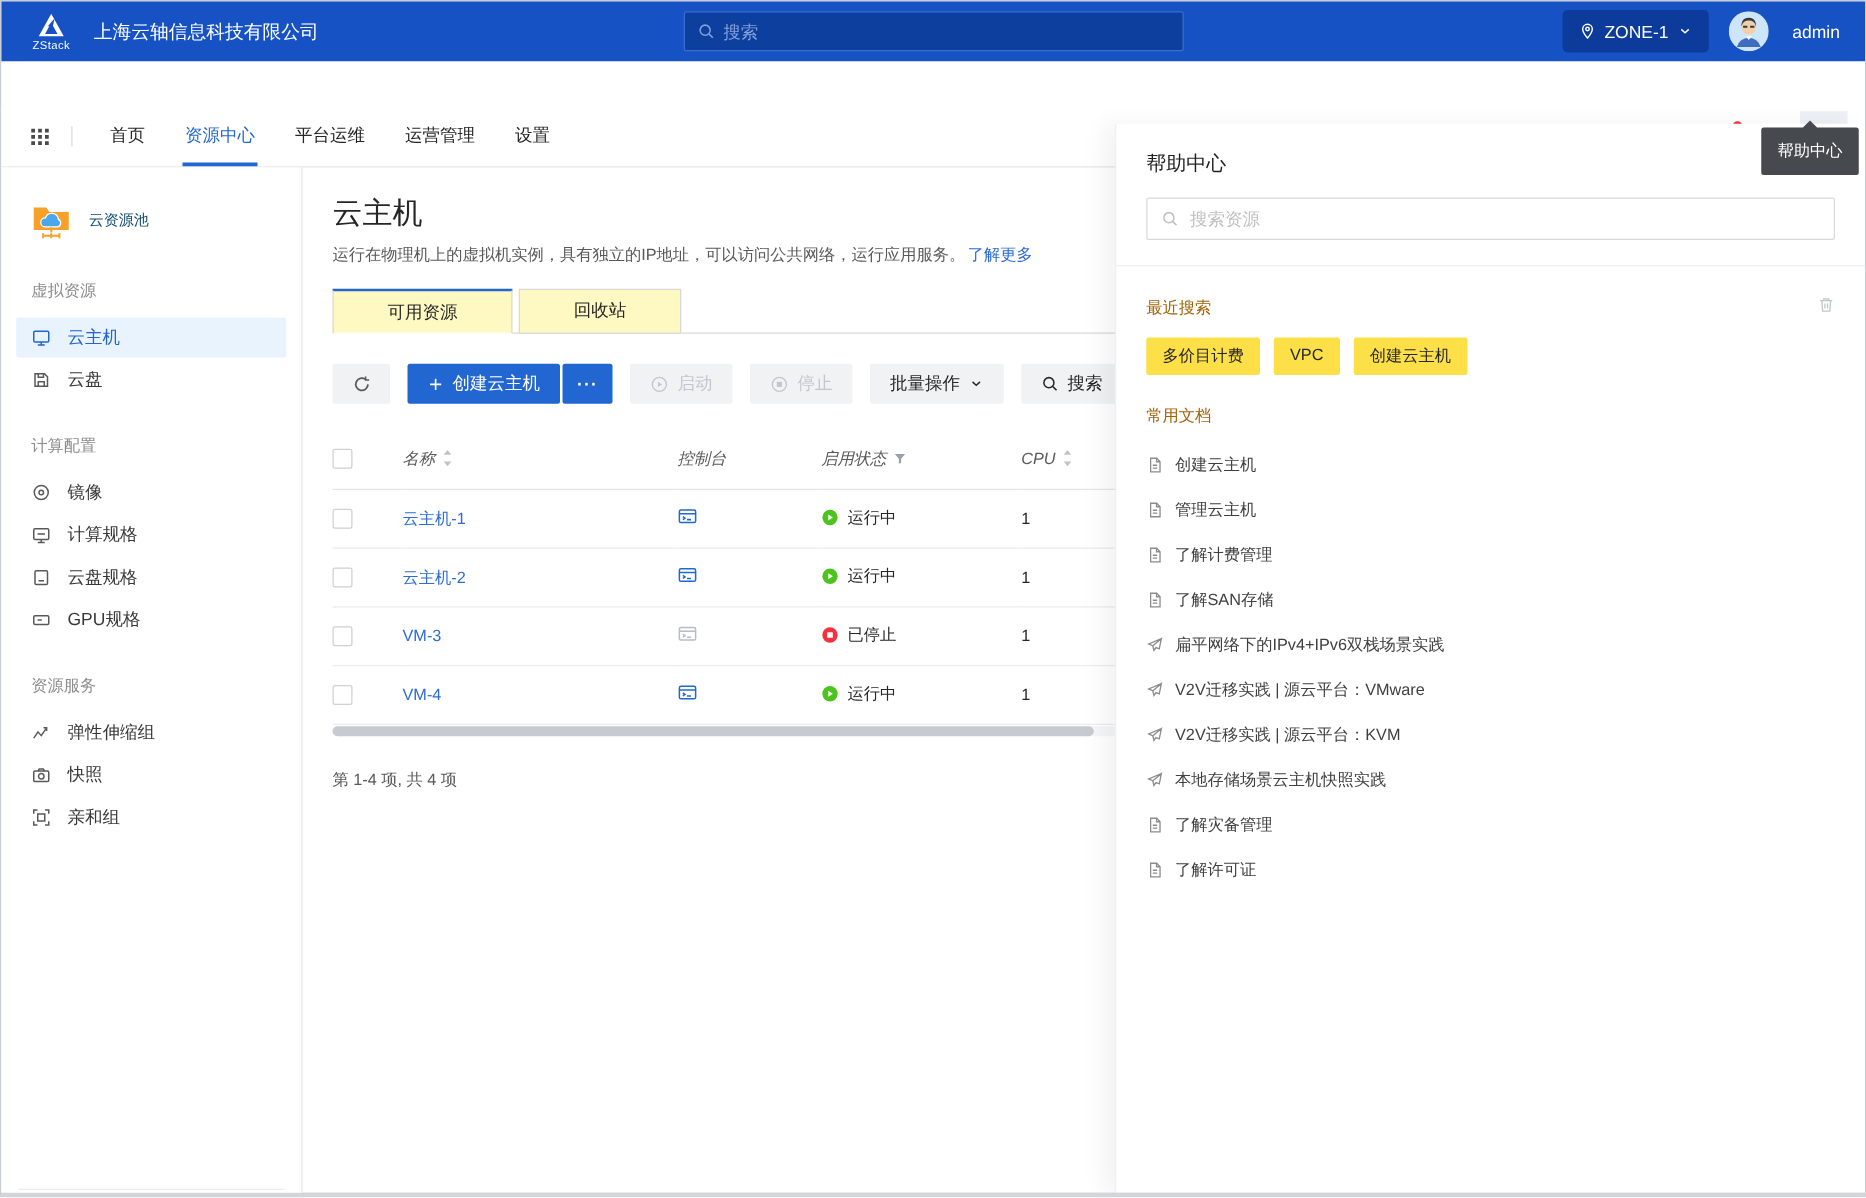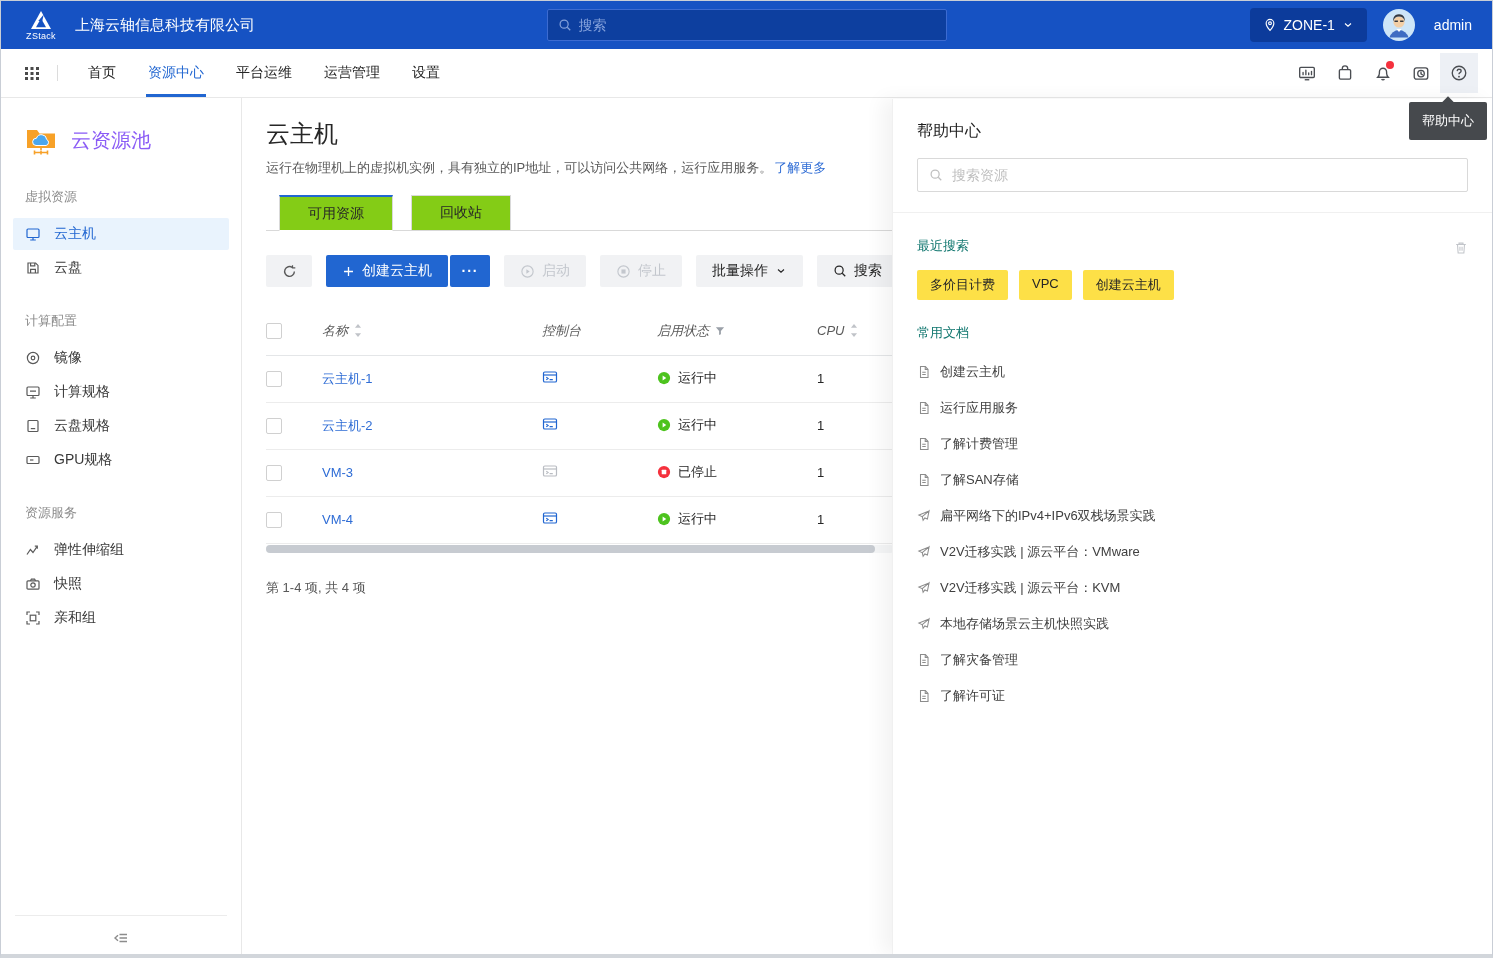--- a/index.html
+++ b/index.html
@@ -12,53 +12,53 @@
   .logo-block svg { display:block; }
   .logo-text { color:#fff; font-size:9px; letter-spacing:.3px; margin-top:1px; }
   .company { color:#fff; font-size:15px; margin-left:8px; }
   .tb-search { position:absolute; left:50%; transform:translateX(-50%); top:8px; width:400px; height:32px; background:#0d3f9f; border:1px solid #3c6bd1; border-radius:2px; display:flex; align-items:center; padding:0 10px; gap:7px; color:#84a1db; }
   .tb-search input { flex:1; background:transparent; border:none; outline:none; color:#dbe6fa; font-size:14px; font-family:inherit; }
   .tb-search input::placeholder { color:#84a1db; }
   .zone-btn { margin-left:auto; height:34px; background:#0c3b9b; border-radius:4px; display:flex; align-items:center; gap:7px; padding:0 13px; color:#fff; font-size:14px; cursor:pointer; }
   .user { display:flex; align-items:center; gap:19px; color:#fff; font-size:14px; margin-left:16px; margin-right:6px; cursor:pointer; }
 
   
-  .nav2 { height:49px; background:#fff; border-bottom:1px solid #e8e8e8; display:flex; align-items:center; padding:0 14px; }
+  .nav2 { height:49px; background:#fff; border-bottom:1px solid #e8e8e8; display:flex; align-items:center; padding:0 14px;margin-top:36px; }
   .apps-btn { width:34px; height:34px; display:flex; align-items:center; justify-content:center; color:#4a4a4a; cursor:pointer; }
   .nav-divider { width:1px; height:16px; background:#dcdcdc; margin:0 14px 0 8px; }
   .nav-items { display:flex; height:48px; }
   .nav-item { position:relative; display:flex; align-items:center; padding:0 16px; font-size:14px; color:#262626; cursor:pointer; }
   .nav-item.active { color:#2166d1; }
   .nav-item.active::after { content:''; position:absolute; left:14px; right:14px; bottom:0; height:3px; background:#2166d1; }
   .nav-icons { margin-left:auto; display:flex; align-items:center; }
   .icon-btn { position:relative; width:38px; height:40px; display:flex; align-items:center; justify-content:center; color:#4a4d52; cursor:pointer; }
   .icon-btn.active { background:#edf0f5; }
   .red-dot { position:absolute; top:8px; right:8px; width:8px; height:8px; border-radius:50%; background:#f5313d; }
 
   
   .content { display:flex; height:861px; }
   .sidebar { position:relative; width:241px; background:#fff; border-right:1px solid #e8e8e8; flex:none; }
   .main { flex:1; padding:20px 24px; overflow:hidden; }
 
   
   .sb-header { display:flex; align-items:center; gap:12px; padding:26px 24px 6px; }
-  .sb-title { font-size:20px; color:#8b5cf6; }
+  .sb-title { font-size:12px; color:#0c4a6e; }
   .sb-section-label { padding:26px 24px 10px; font-size:13px; color:#8c8c8c; }
   .sb-item { height:32px; margin:2px 12px; padding:0 12px; border-radius:2px; display:flex; align-items:center; gap:13px; font-size:14px; color:#383838; cursor:pointer; }
   .sb-item .icn { color:#595959; }
   .sb-item.selected { background:#e9f3fd; color:#2166d1; }
   .sb-item.selected .icn { color:#2166d1; }
   .sb-footer { position:absolute; bottom:0; left:14px; right:14px; height:44px; border-top:1px solid #ececec; display:flex; align-items:center; justify-content:center; color:#8c8c8c; cursor:pointer; }
 
   
   .page-title { font-size:24px; font-weight:500; color:#262626; }
   .page-desc { margin-top:9px; font-size:13px; color:#595959; }
   .page-desc a { color:#2e6cd5; text-decoration:none; margin-left:2px; cursor:pointer; }
   .tabs { display:flex; margin-top:18px; border-bottom:1px solid #d9d9d9; width:628px; }
-  .tab { height:36px; padding:0 28px; margin-right:5px; margin-bottom:-1px; background:#84cc16; border:1px solid #d9d9d9; display:flex; align-items:center; font-size:14px; color:#262626; cursor:pointer;margin-left:13px; }
+  .tab { height:36px; padding:0 43px; margin-right:5px; margin-bottom:-1px; background:#fef9c3; border:1px solid #d9d9d9; display:flex; align-items:center; font-size:14px; color:#262626; cursor:pointer; }
   .tab.active { border-top:2px solid #2166d1; border-bottom:1px solid #fff; }
   .toolbar { display:flex; align-items:center; margin-top:24px; }
   .btn { height:32px; border:none; border-radius:2px; font-size:14px; font-family:inherit; display:inline-flex; align-items:center; justify-content:center; gap:7px; padding:0 16px; cursor:pointer; }
   .btn-gray { background:#f1f2f4; color:#262626; }
   .btn-gray.disabled { color:#c3c7cd; cursor:default; }
   .btn-primary { background:#2166d1; color:#fff; }
   .btn-refresh { width:46px; padding:0; color:#595959; }
   .btn-more { width:40px; padding:0; margin-left:2px; font-weight:bold; letter-spacing:1px; }
   .ml { margin-left:14px; }
 
@@ -77,21 +77,21 @@
   .hscroll-thumb { width:97%; height:8px; background:#c7cbd1; border-radius:4px; cursor:pointer; }
   .pagination { margin-top:26px; font-size:13px; color:#595959; }
 
   
   .help-panel { position:absolute; top:98px; right:0; bottom:0; width:600px; background:#fff; border-left:1px solid #f0f0f0; box-shadow:-10px 0 18px rgba(0,0,0,.05); padding:22px 24px; }
   .hp-title { font-size:16px; color:#1f1f1f; }
   .hp-search { margin-top:16px; height:34px; border:1px solid #d9d9d9; border-radius:2px; display:flex; align-items:center; gap:9px; padding:0 11px; color:#bfbfbf; }
   .hp-search input { flex:1; border:none; outline:none; font-size:14px; font-family:inherit; color:#262626; }
   .hp-search input::placeholder { color:#bfbfbf; }
   .hp-divider { margin:20px -24px 0; border-top:1px solid #f0f0f0; }
-  .hp-label-row { margin-top:24px; display:flex; align-items:flex-end; justify-content:space-between; font-size:13px; color:#0f766e; }
+  .hp-label-row { margin-top:24px; display:flex; align-items:flex-start; justify-content:space-between; font-size:13px; color:#a16207; }
   .trash { color:#c2c5ca; cursor:pointer; display:inline-flex; }
   .tags { margin-top:15px; display:flex; gap:11px; }
   .tag { background:#fde047; border-radius:2px; padding:6px 13px; font-size:13px; color:#262626; cursor:pointer; }
   .docs { margin-top:12px; }
   .doc { display:flex; align-items:center; gap:9px; height:36px; font-size:13px; color:#404040; cursor:pointer; }
   .doc .icn { color:#8c8c8c; }
 
   
   .tooltip { position:absolute; top:101px; right:5px; background:#46494d; color:#fff; font-size:13px; padding:10px 13px; border-radius:2px; z-index:30; }
   .tooltip::before { content:''; position:absolute; top:-4px; left:50%; margin-left:-4px; width:8px; height:8px; background:#46494d; transform:rotate(45deg); }
@@ -567,21 +567,21 @@
           <span>创建云主机</span>
         </div>
         <div class="doc">
           <span class="icn">
             <svg width="14" height="14" viewBox="0 0 16 16" fill="none" stroke="currentColor" stroke-width="1.2">
               <path d="M4 1.8h5.6L12.6 5v9.2H4z"></path>
               <path d="M9.4 1.8V5h3.2"></path>
               <path d="M6 8.2h4M6 10.8h4"></path>
             </svg>
           </span>
-          <span>运行应用服务</span>
+          <span>管理云主机</span>
         </div>
         <div class="doc">
           <span class="icn">
             <svg width="14" height="14" viewBox="0 0 16 16" fill="none" stroke="currentColor" stroke-width="1.2">
               <path d="M4 1.8h5.6L12.6 5v9.2H4z"></path>
               <path d="M9.4 1.8V5h3.2"></path>
               <path d="M6 8.2h4M6 10.8h4"></path>
             </svg>
           </span>
           <span>了解计费管理</span>

